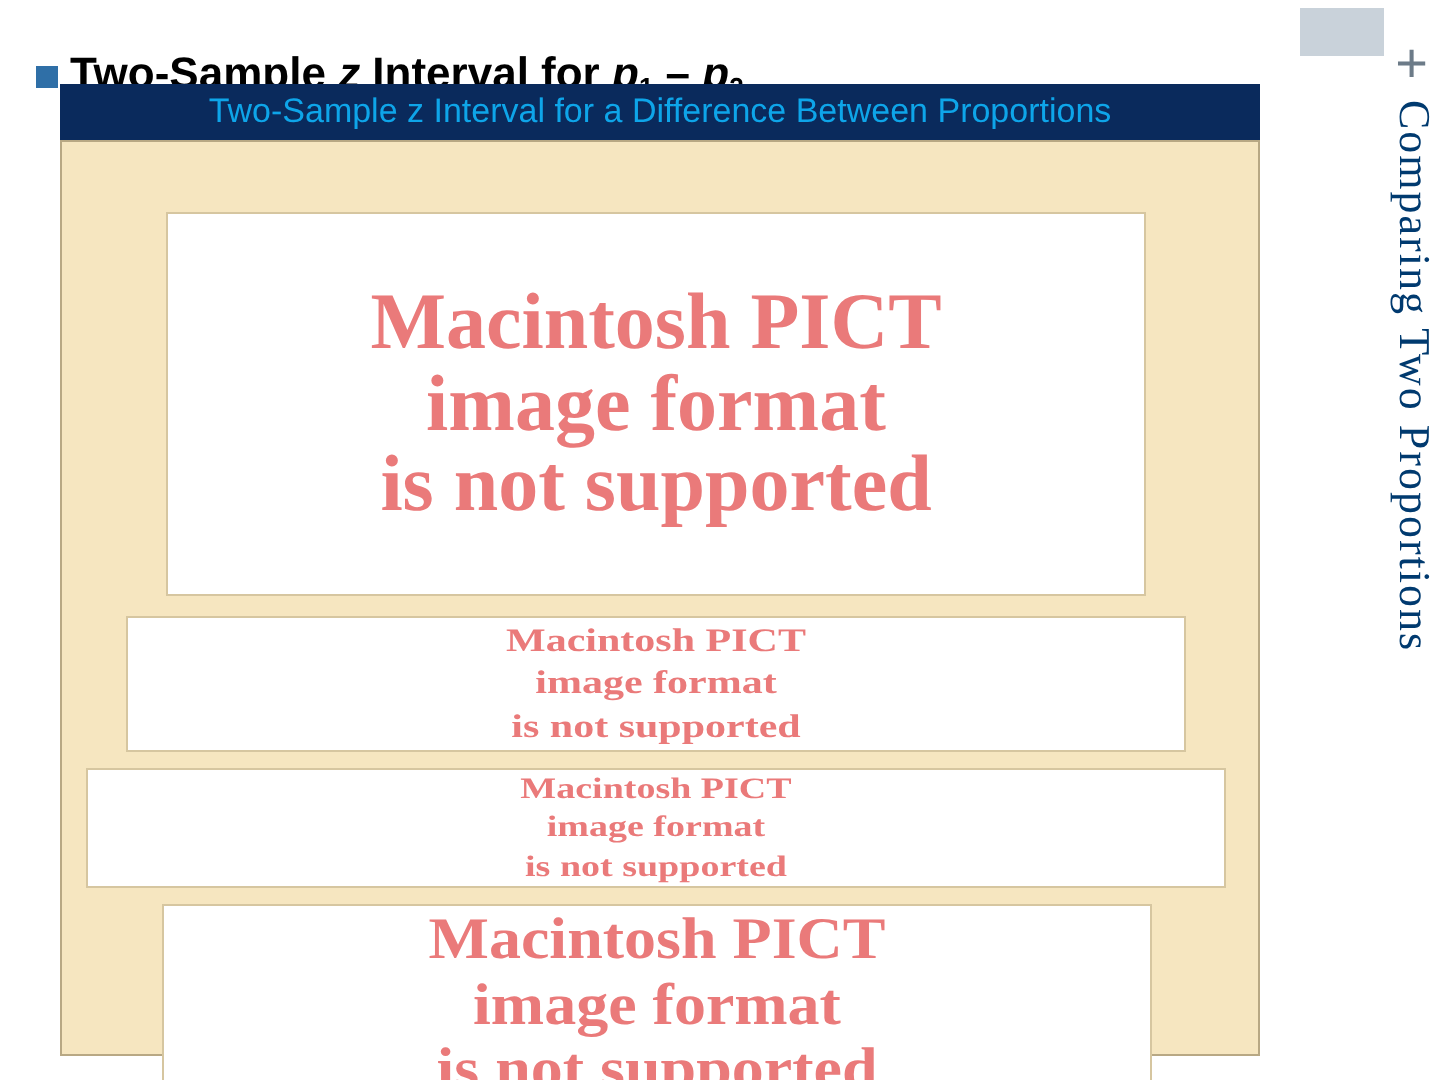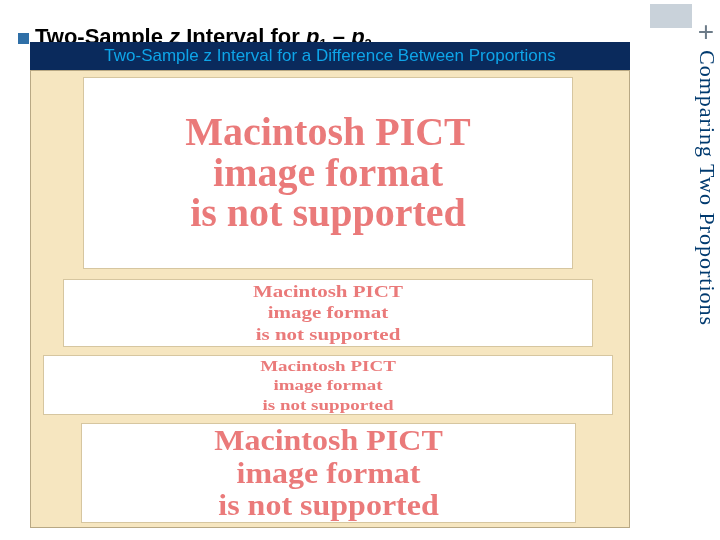--- a/index.html
+++ b/index.html
@@ -97,20 +97,21 @@
     display: flex;
     flex-direction: column;
     align-items: center;
     justify-content: center;
     font-family: Georgia, 'Times New Roman', serif;
     font-weight: 700;
     color: #ea7a7a;
     text-align: center;
     line-height: 1.02;
     box-sizing: border-box;
+    margin-top: 29px;
   }
   .pict span { display: block; white-space: nowrap; }
   .p1 { top: 6px;   left: 52px;  width: 490px; height: 192px; font-size: 40px; }
   .p2 { top: 208px; left: 32px;  width: 530px; height: 68px;  font-size: 21px; }
   .p2 span { transform: scaleY(0.78); }
   .p3 { top: 284px; left: 12px;  width: 570px; height: 60px;  font-size: 19px; }
   .p3 span { transform: scaleY(0.78); }
   .p4 { top: 352px; left: 50px;  width: 495px; height: 100px; font-size: 32px; }
   .p4 span { transform: scaleY(0.92); }
 </style>

